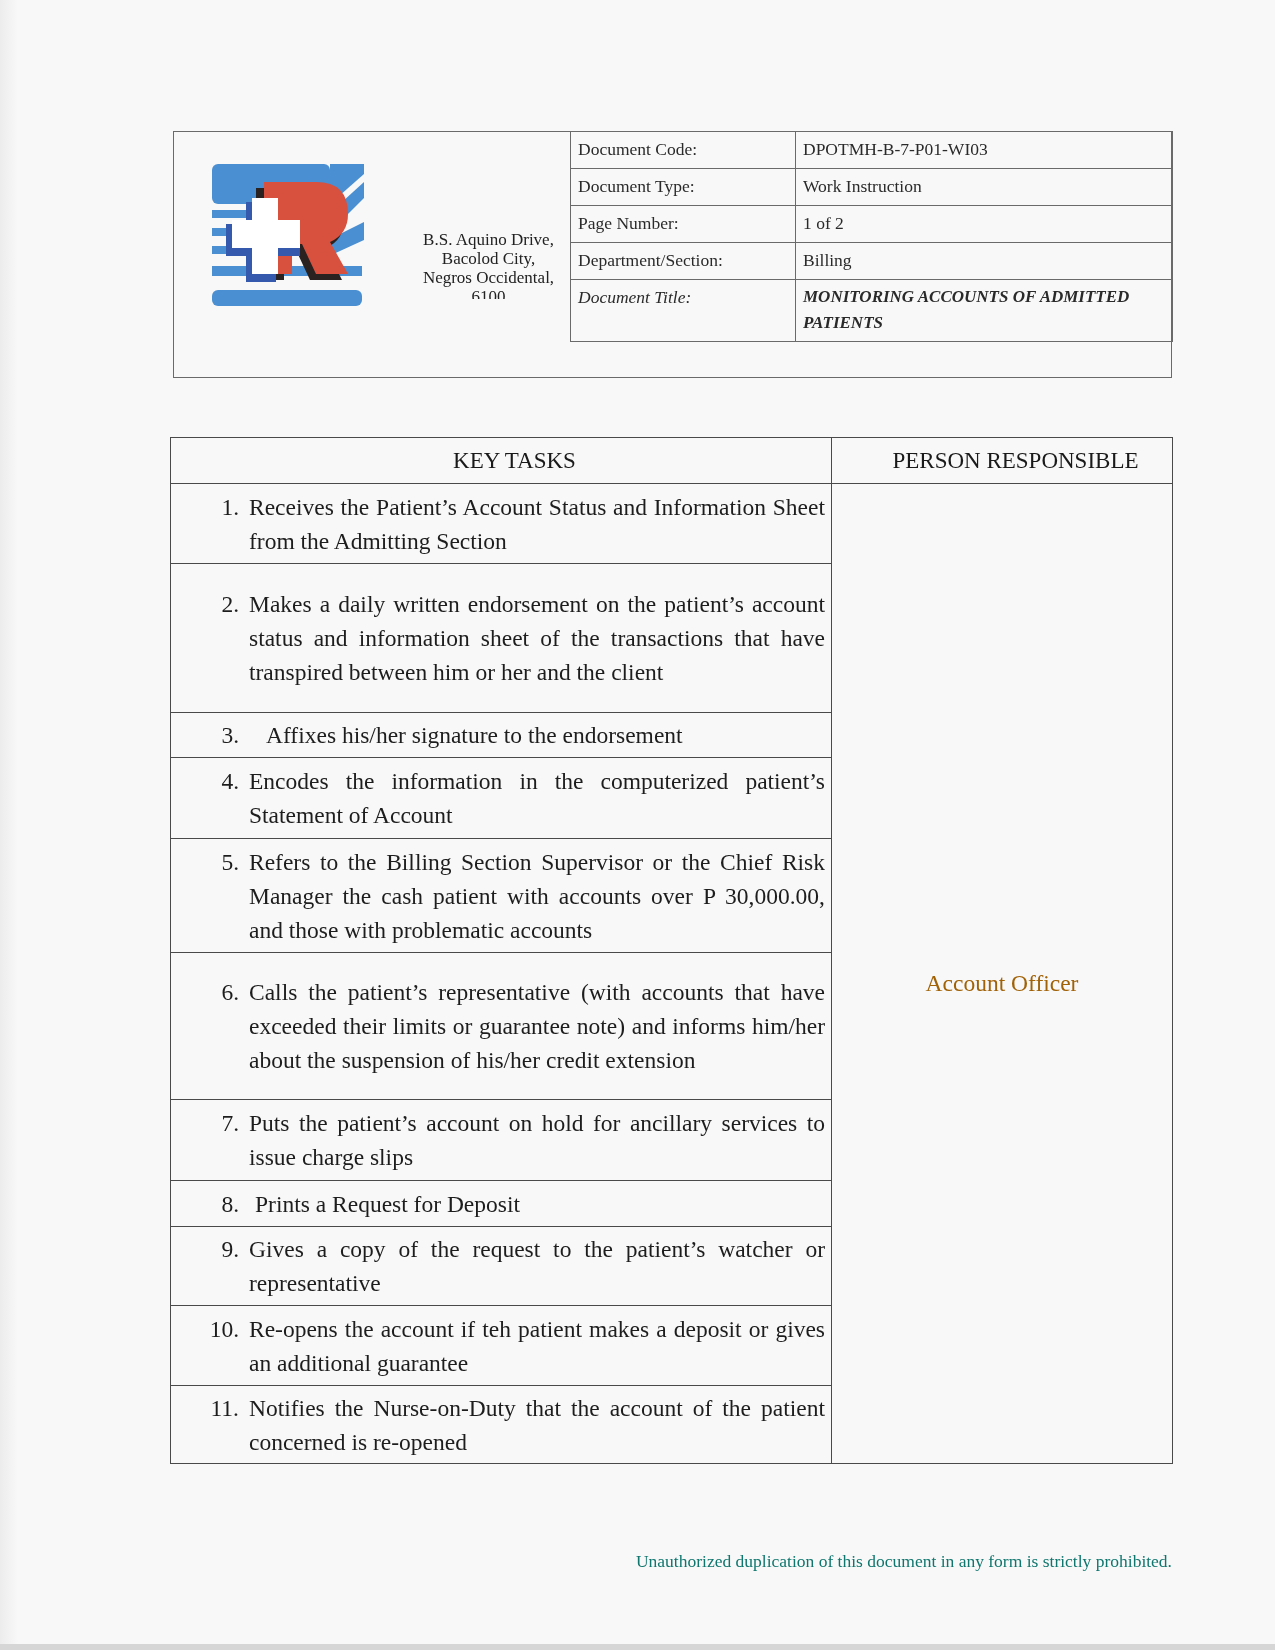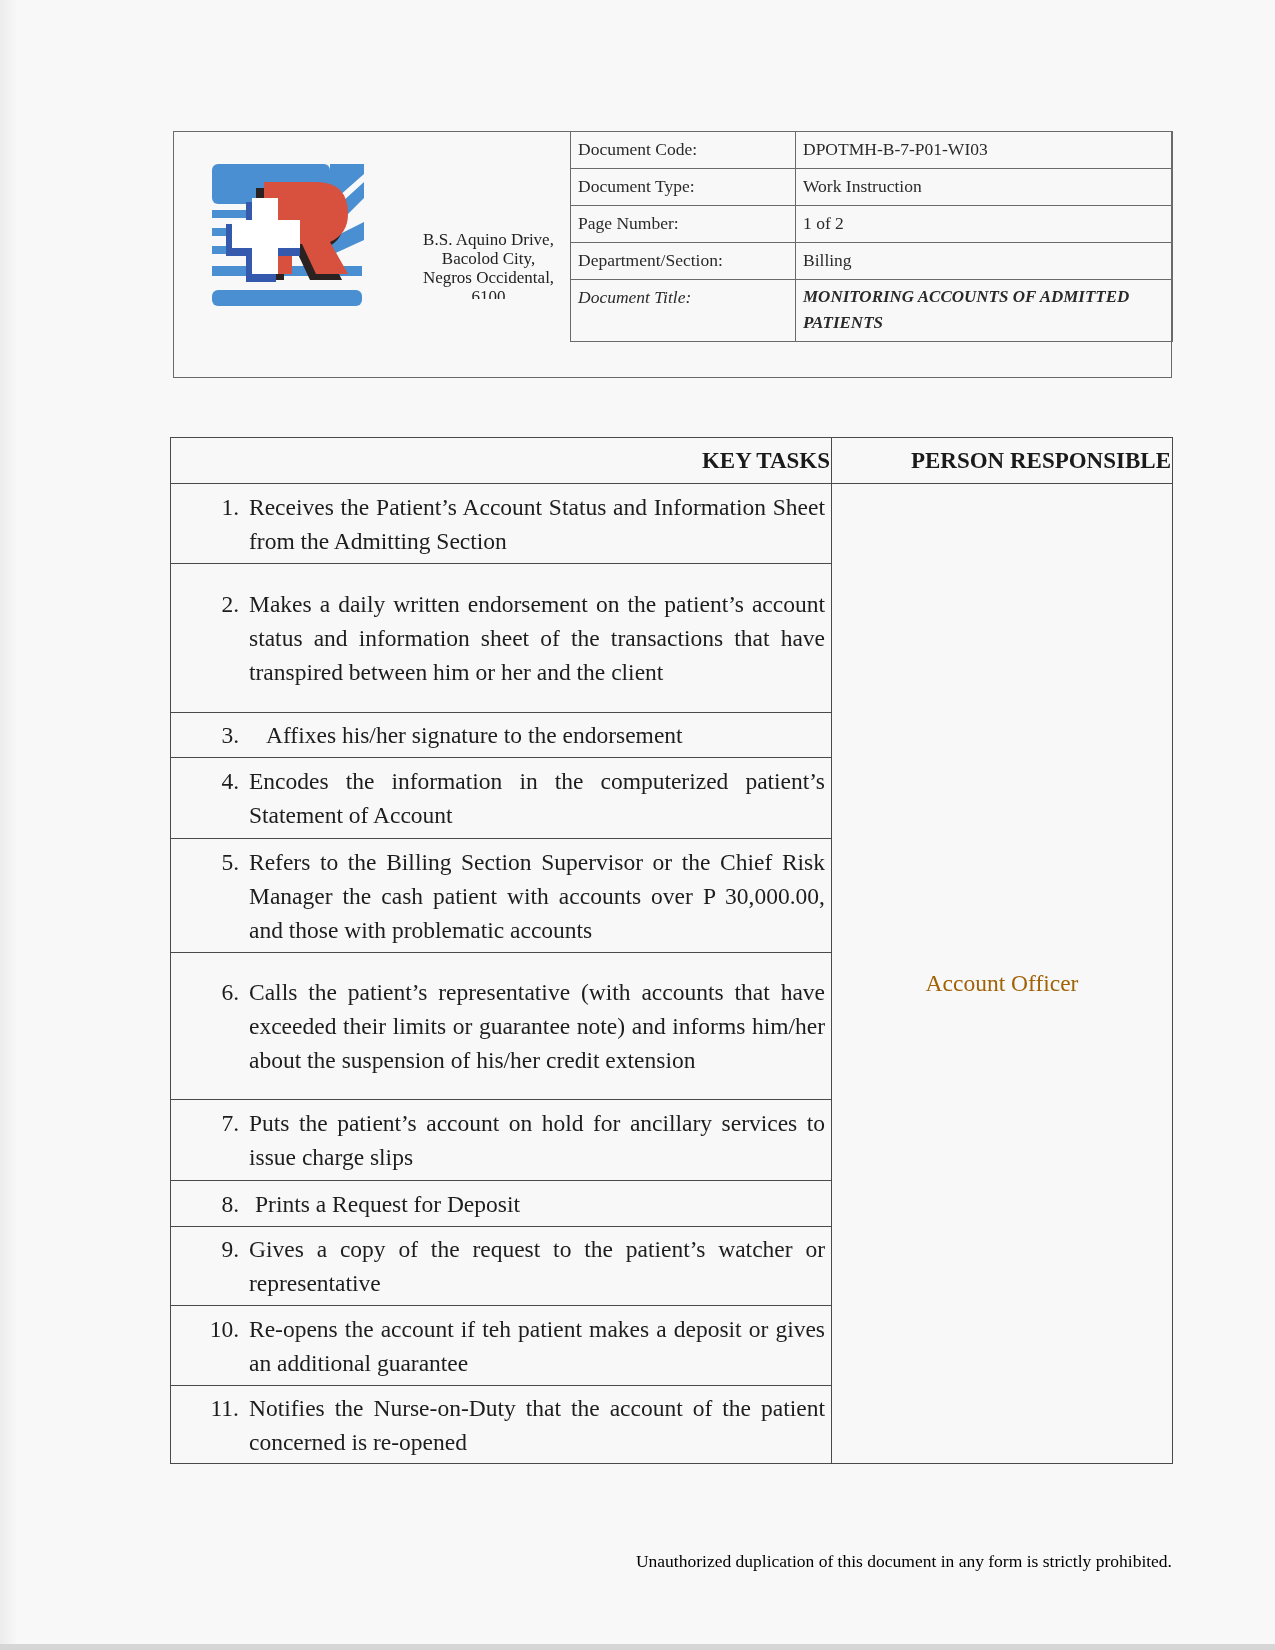--- a/index.html
+++ b/index.html
@@ -39,38 +39,38 @@
   .meta-table td.lbl { width: 225px; }
   .meta-table td.val-title { font-weight: bold; line-height: 26px; font-size: 17px; height: 62px; }
 
   
   .tasks-table {
     position: absolute; left: 170px; top: 437px; width: 1003px;
     border-collapse: collapse;
   }
   .tasks-table th, .tasks-table td { border: 1.5px solid #4a4a4a; box-sizing: border-box; }
   .tasks-table th {
-    font-size: 23px; font-weight: bold; height: 46px; text-align: right; color: #1a1a1a; padding-left: 28px;
+    font-size: 23px; font-weight: normal; height: 46px; text-align: center; color: #1a1a1a; padding-left: 28px;
   }
   .tasks-table th.col-task { width: 661px; }
   .tasks-table td.task {
     padding: 4px 6px 4px 0; font-size: 23.5px; line-height: 34px;
     vertical-align: middle; color: #1d1d1d;
   }
   .task-inner { display: flex; }
   .task-num { width: 78px; text-align: right; padding-right: 10px; flex: none; box-sizing: border-box; }
   .task-text { flex: 1; text-align: justify; }
   .person {
     text-align: center; vertical-align: middle; font-size: 23.5px; color: #a16207;
     padding-top: 20px;
   }
 
   .footer-note {
     position: absolute; left: 530px; top: 1551px; width: 642px; text-align: right;
-    font-size: 17.5px; color: #000000;
+    font-size: 17.5px; color: #0f766e;
   }
 </style>
 </head>
 <body>
 
 <div class="page-edge-left"></div>
 <div class="page-edge-bottom"></div>
 
 <div class="header-box">
   <div class="logo-cell">

